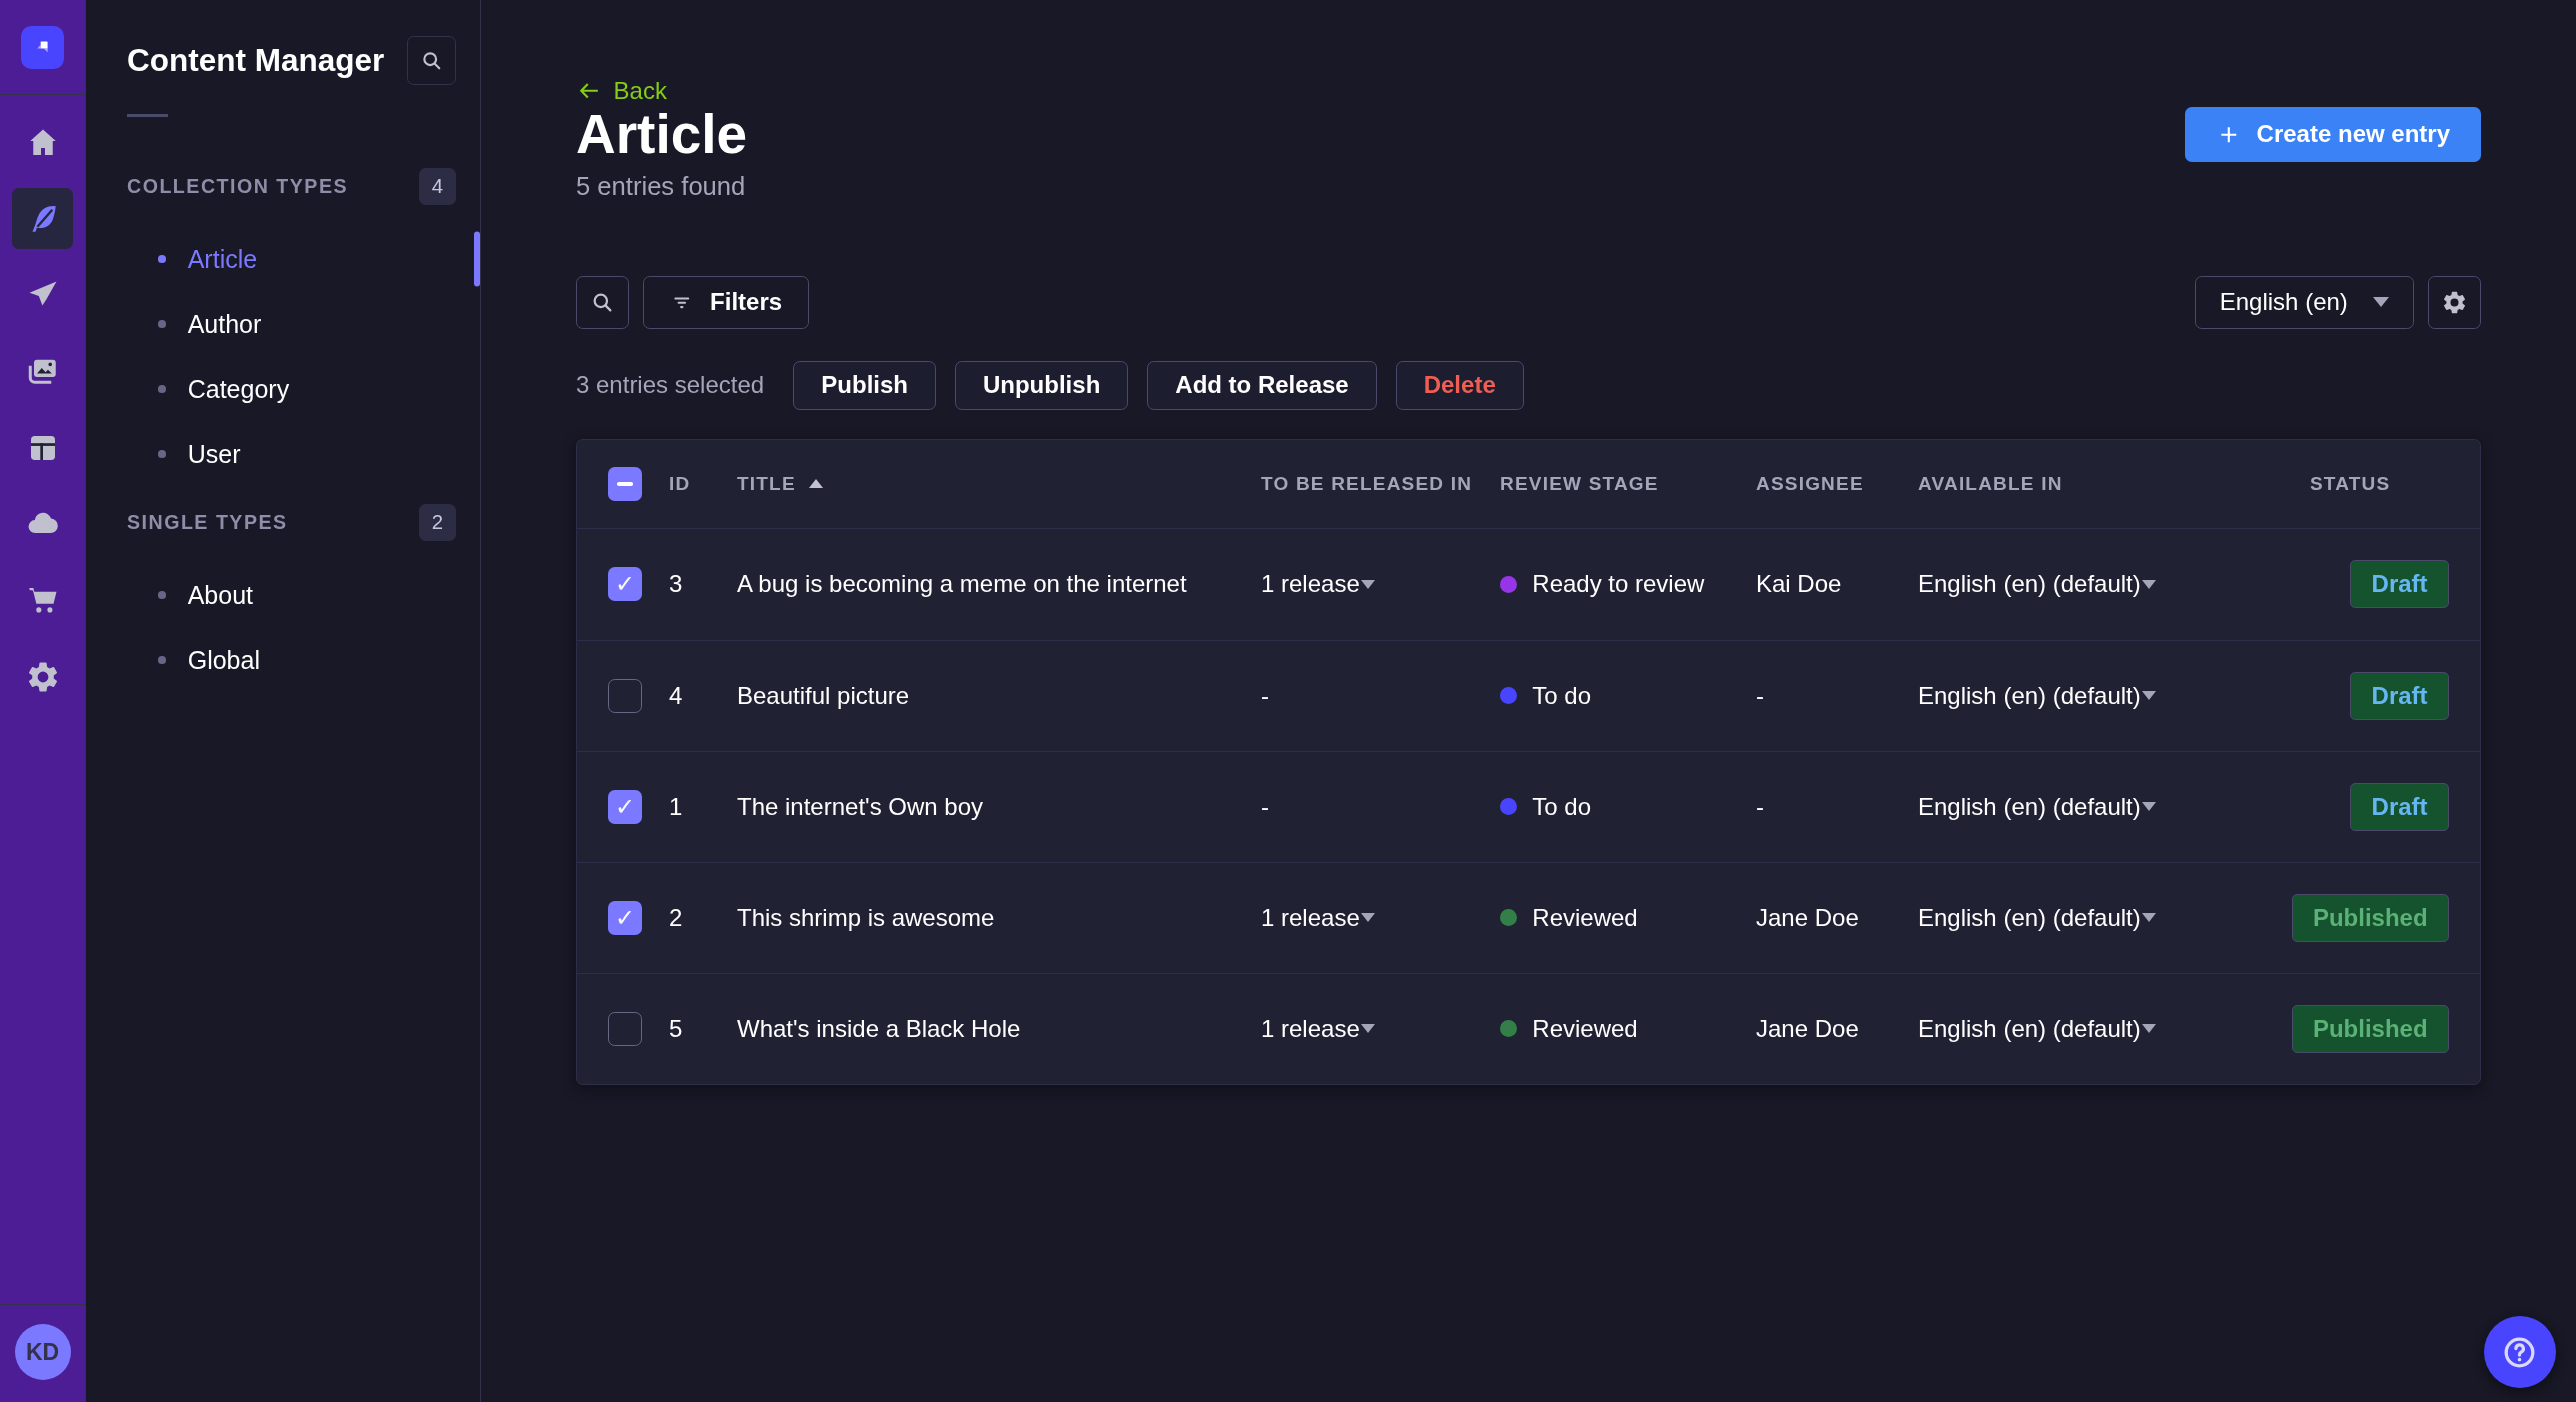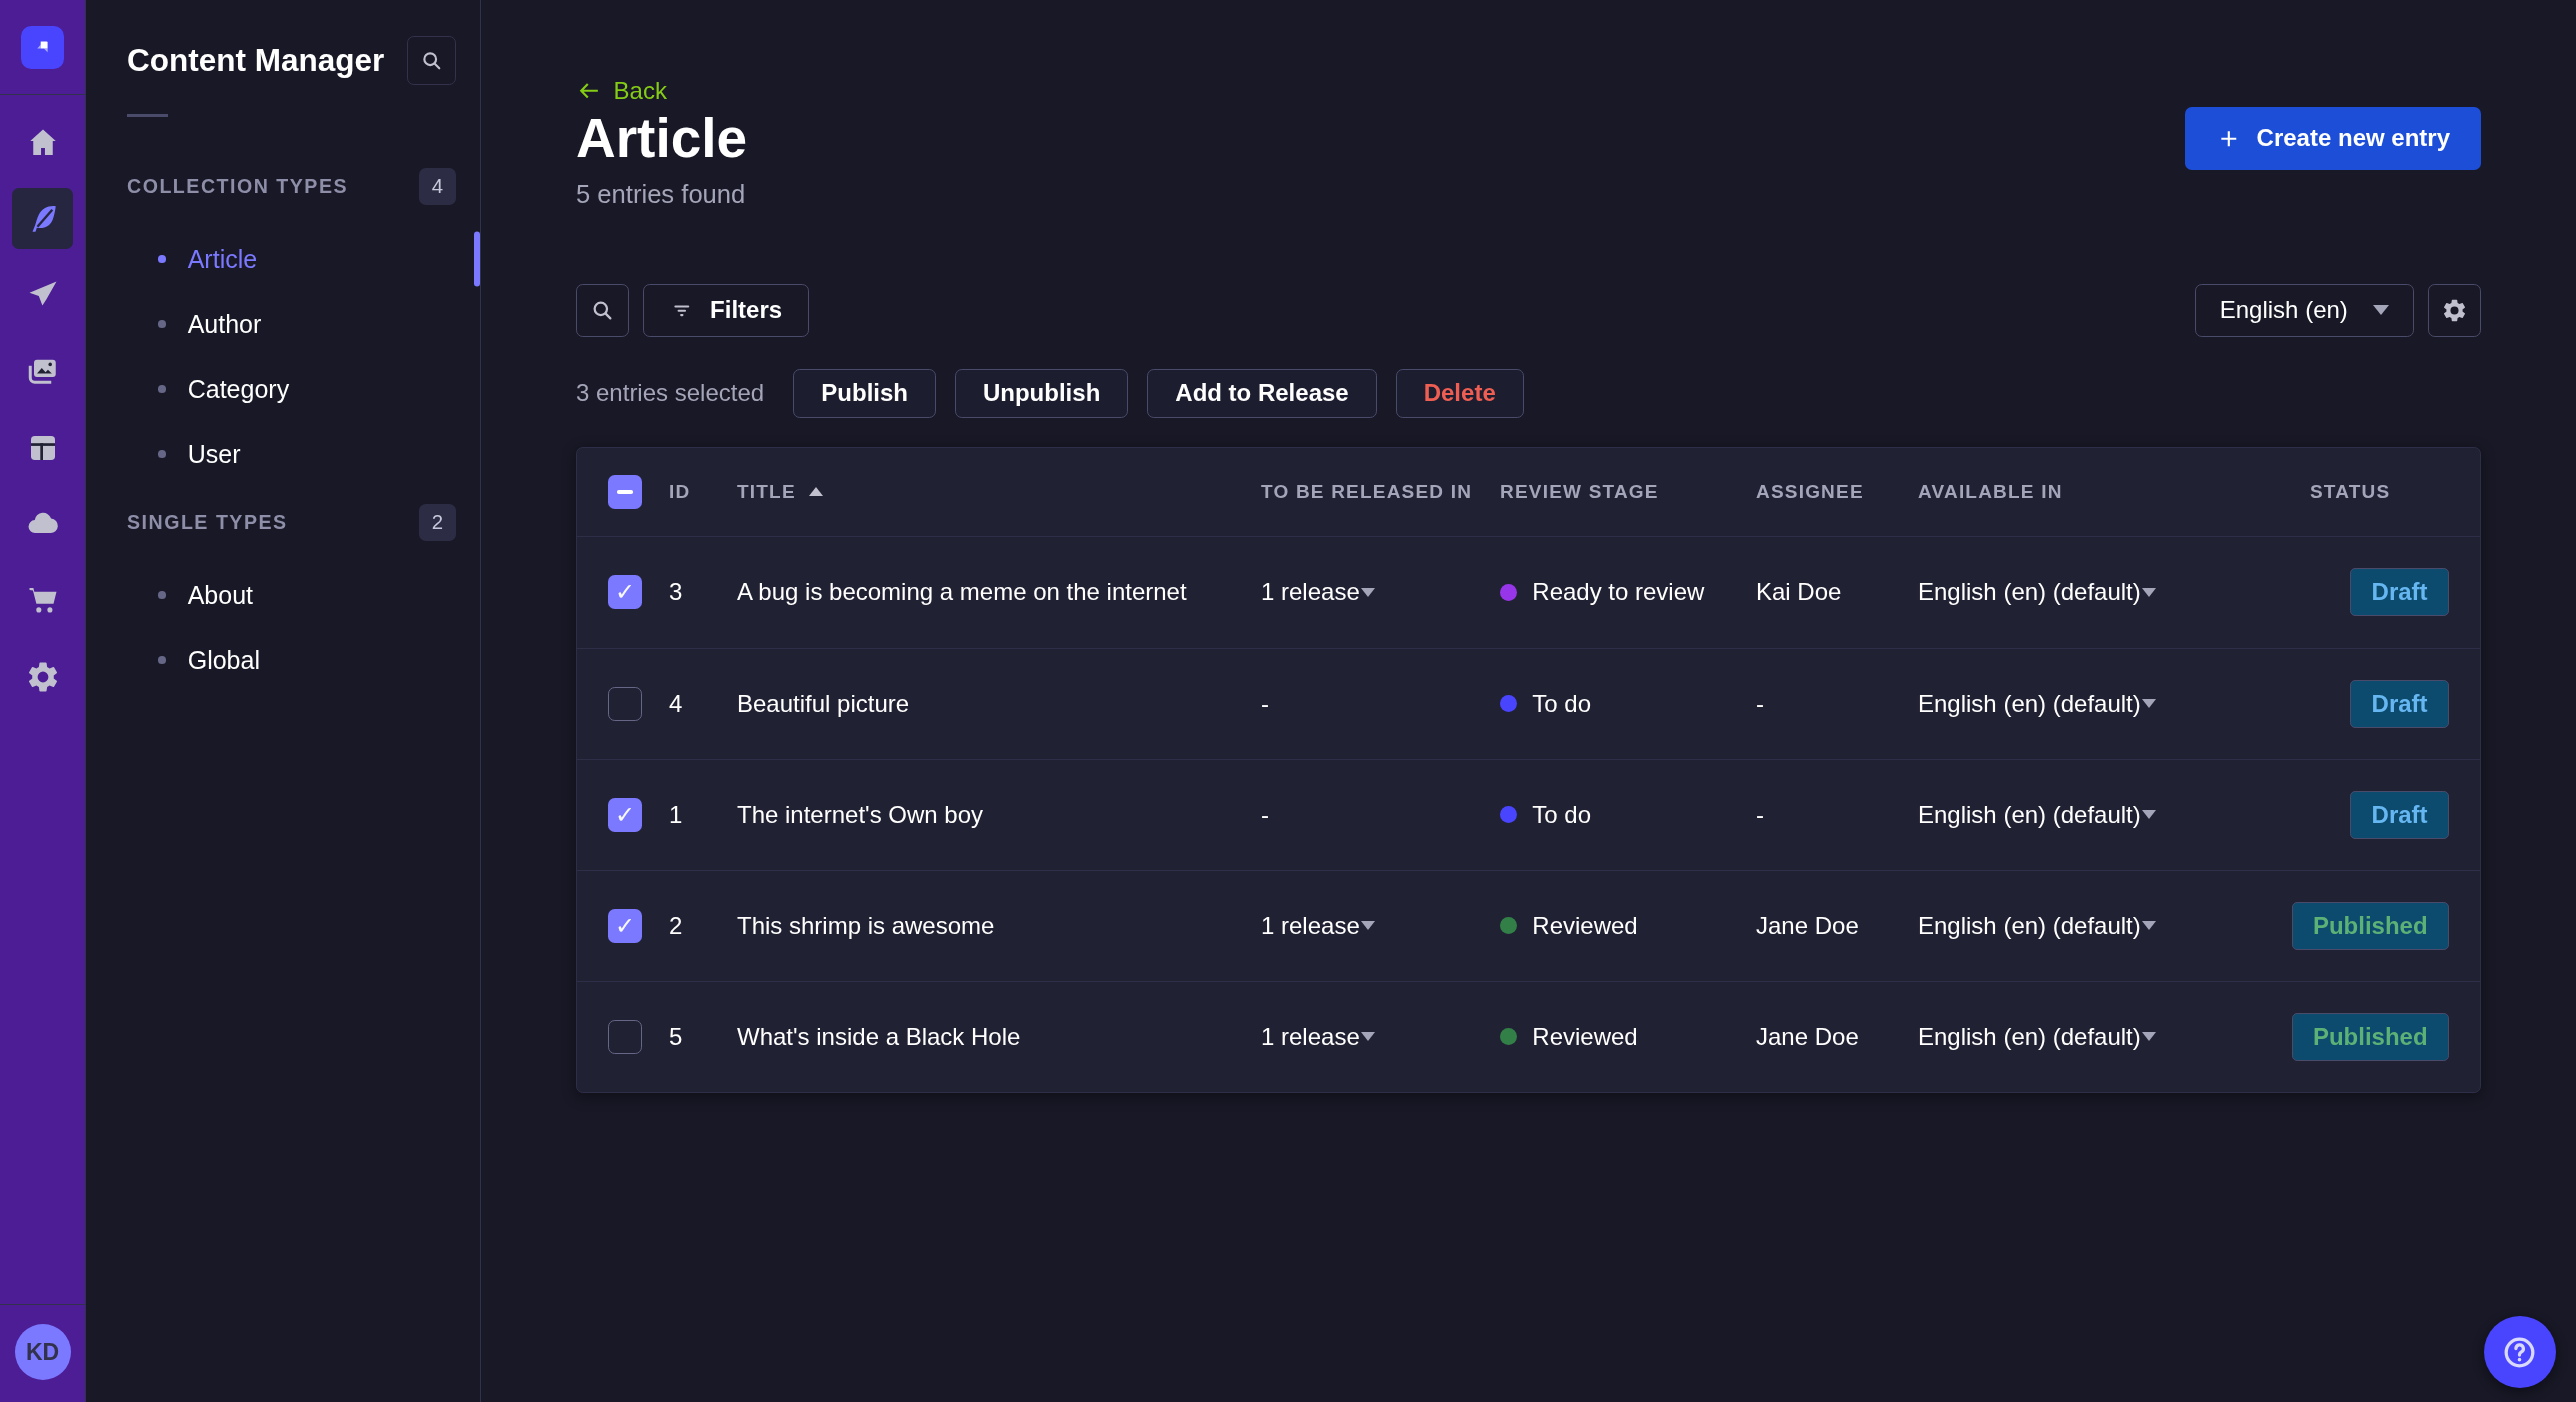--- a/index.html
+++ b/index.html
@@ -79,21 +79,21 @@
   .main { flex:1; padding:0 95px; min-width:0; }
   .back-row { margin-top:77px; }
   .back-link {
     display:inline-flex; align-items:center; gap:12px;
     color:#84cc16; font-size:24px; cursor:pointer; text-decoration:none;
   }
   .back-link svg { width:25.6px; height:25.6px; }
   .title-row { display:flex; align-items:center; justify-content:space-between; }
   .page-title { font-size:55px; line-height:55px; font-weight:bold; color:#ffffff; }
   .btn-primary {
-    height:63px; padding:0 31px; border:none; border-radius:6.8px; background:#1d4ed8;
+    height:55px; padding:0 31px; border:none; border-radius:6.8px; background:#3b82f6;
     color:#ffffff; font-size:24px; font-weight:bold; font-family:inherit;
     display:inline-flex; align-items:center; gap:15.3px; cursor:pointer;
   }
   .btn-primary svg { width:25.6px; height:25.6px; }
   .subtitle { margin-top:10.2px; font-size:25.6px; color:#a5a5ba; }
 
   .toolbar { margin-top:75px; display:flex; align-items:flex-start; gap:13.6px; }
   .toolbar .spacer { flex:1; }
   .tool-sq {
     width:53px; height:53px; border-radius:6.8px; border:0.9px solid #4a4a6a; background:transparent;
@@ -144,21 +144,21 @@
   .dot { width:17px; height:17px; border-radius:50%; flex-shrink:0; }
   .cb {
     width:34px; height:34px; border-radius:6.8px; display:flex; align-items:center; justify-content:center; cursor:pointer;
   }
   .cb.checked, .cb.indeterminate { background:#7b79ff; }
   .cb.unchecked { border:1.7px solid #666687; background:transparent; }
   .cb.checked::after { content:"\2713"; color:rgba(255,255,255,0.95); font-size:24px; }
   .cb.indeterminate::after { content:""; width:15.3px; height:4.3px; border-radius:1.7px; background:#ffffff; }
   .status-cell { justify-self:end; }
   .status-badge {
-    height:48px; padding:0 20.4px; border-radius:5.1px; border:0.9px solid #4a4a6a; background:#0c4a6e;
+    height:48px; padding:0 20.4px; border-radius:5.1px; border:0.9px solid #4a4a6a; background:#14532d;
     font-size:24px; font-weight:bold; display:inline-flex; align-items:center;
   }
 
   
   .help-fab {
     position:absolute; right:20.4px; bottom:13.6px; width:72px; height:72px; border-radius:50%;
     background:#4945ff; border:none; cursor:pointer; display:flex; align-items:center; justify-content:center;
     box-shadow:0 3.4px 12px rgba(0,0,0,0.4); color:#d9d9ff;
   }
   .help-fab svg { width:39px; height:39px; }

